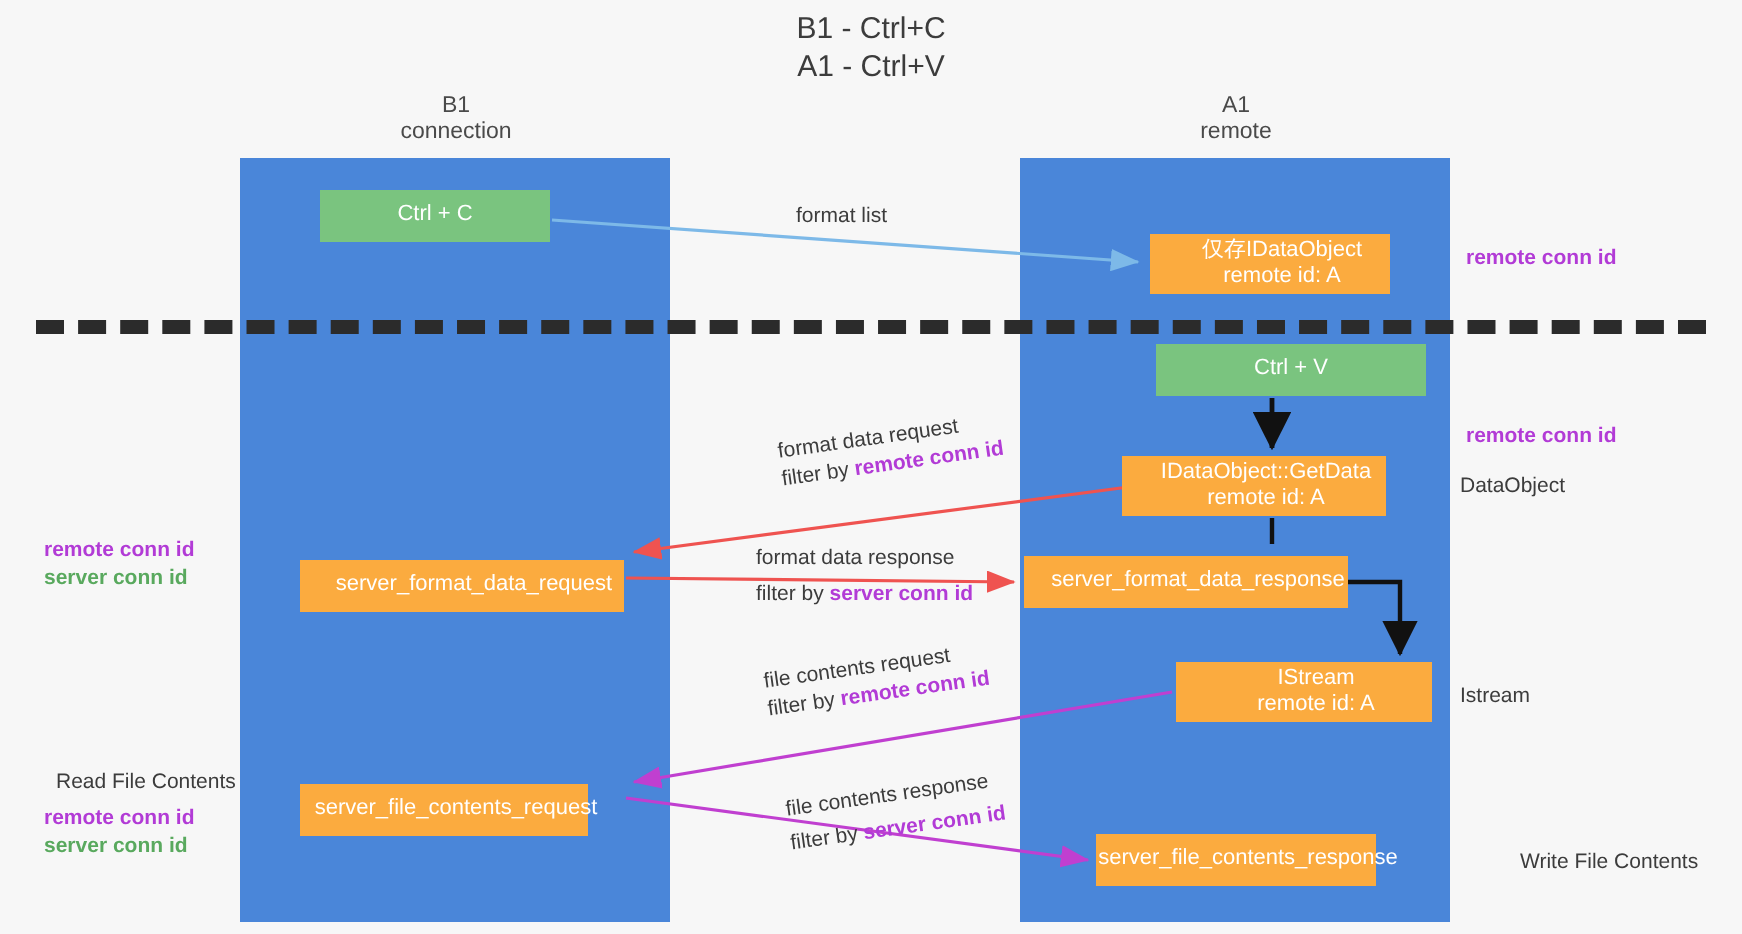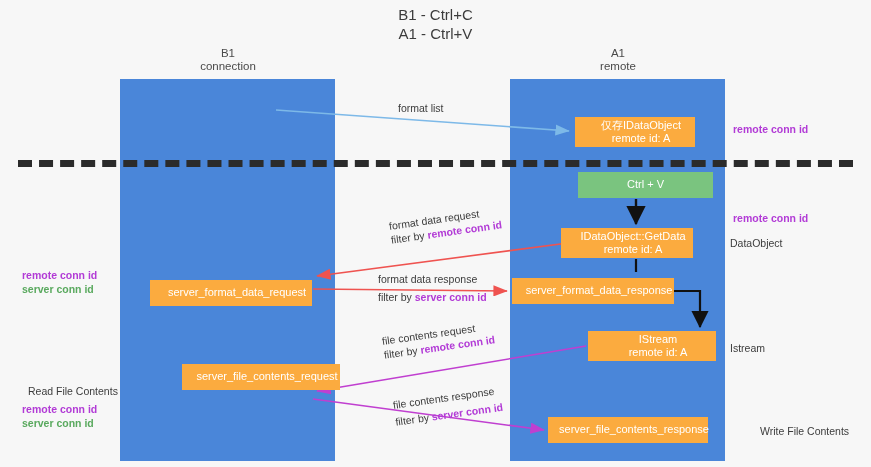--- a/index.html
+++ b/index.html
@@ -49,22 +49,22 @@
   .green{background:#7ac47f;}
   .orange{background:#fbab3f;padding-left:16px;}
 
   #n-ctrlc{left:160px;top:95px;width:115px;height:26px;}
   #n-dataobj{left:575px;top:117px;width:120px;height:30px;}
   #n-ctrlv{left:578px;top:172px;width:135px;height:26px;}
   #n-getdata{left:561px;top:228px;width:132px;height:30px;}
   #n-sfdreq{left:150px;top:280px;width:162px;height:26px;}
   #n-sfdresp{left:512px;top:278px;width:162px;height:26px;}
   #n-istream{left:588px;top:331px;width:128px;height:30px;}
-  #n-sfcreq{left:150px;top:364px;width:158px;height:26px;margin-left:32px;}
-  #n-sfcresp{left:548px;top:417px;width:160px;height:26px;}
+  #n-sfcreq{left:150px;top:392px;width:144px;height:26px;}
+  #n-sfcresp{left:548px;top:417px;width:140px;height:26px;}
 
   
   .edge-lbl{
     position:absolute;font-size:10.5px;line-height:14px;
     color:#3c3c3c;white-space:nowrap;
   }
   .edge-lbl .hl-remote{color:#b23bd6;font-weight:bold;}
   .edge-lbl .hl-server{color:#b23bd6;font-weight:bold;}
   .rot{transform:rotate(-8deg);transform-origin:left top;}
 
@@ -144,20 +144,23 @@
 
     <path d="M 636 259 L 636 272" stroke="#111111" stroke-width="2.2" fill="none"></path>
 
     <line x1="586" y1="346" x2="317" y2="391" stroke="#c03fd0" stroke-width="1.6" marker-end="url(#ar-magenta)"></line>
 
     <line x1="313" y1="399" x2="544" y2="430" stroke="#c03fd0" stroke-width="1.6" marker-end="url(#ar-magenta)"></line>
   </svg>
 
   <div id="divider"></div>
 
+  <div id="n-ctrlc" class="node green">
+    <span>Ctrl + C</span>
+  </div>
 
   <div id="n-dataobj" class="node orange">
     <span>仅存IDataObject</span>
     <span>remote id: A</span>
   </div>
 
   <div id="n-ctrlv" class="node green">
     <span>Ctrl + V</span>
   </div>
 

